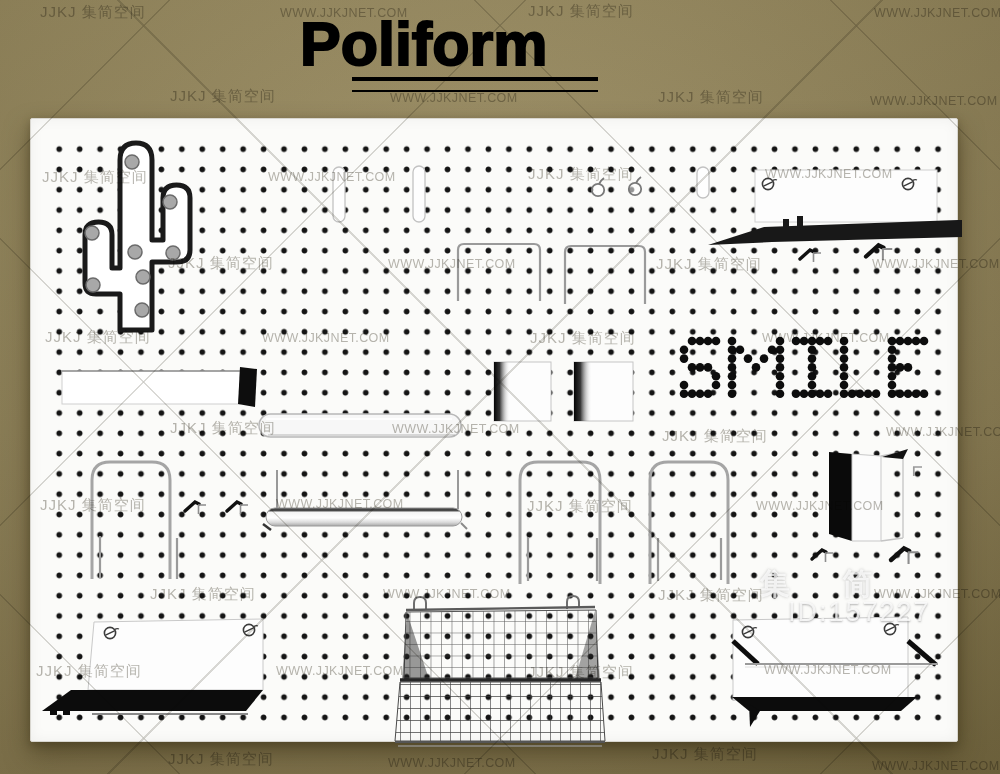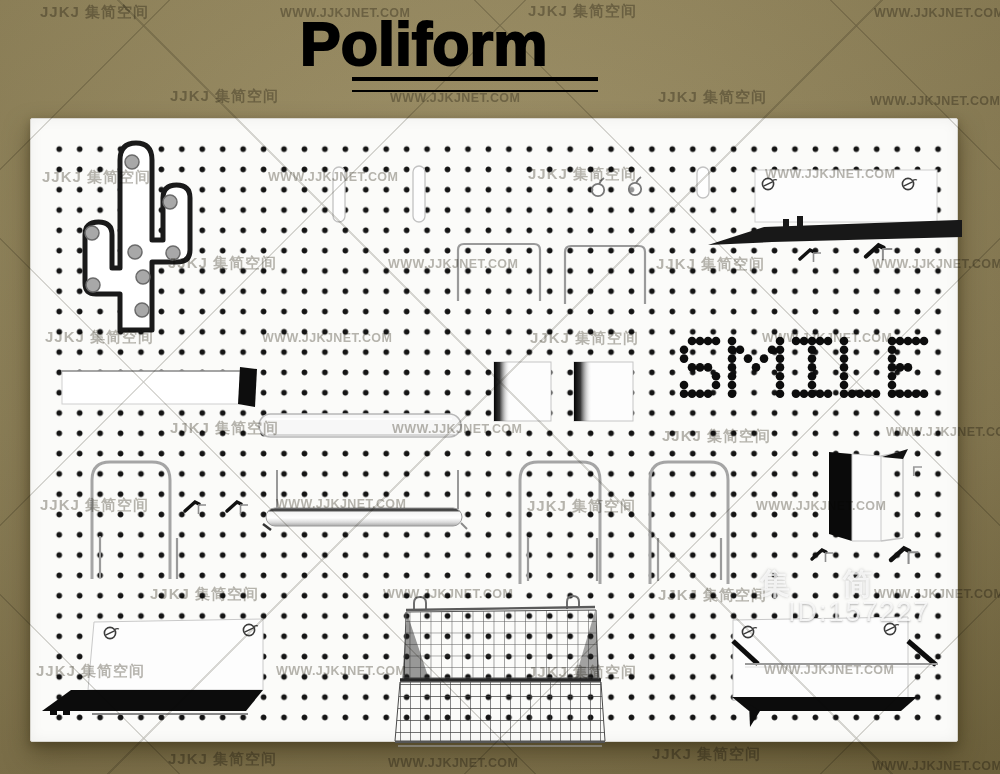--- a/index.html
+++ b/index.html
@@ -28,21 +28,21 @@
 
   .diag{position:absolute;inset:0;mix-blend-mode:multiply;opacity:.55;pointer-events:none;
     background-image:
       repeating-linear-gradient(45deg,transparent 0px,transparent 126px,
         rgba(150,148,138,0.65) 126px,rgba(150,148,138,0.65) 127.5px,transparent 127.5px,transparent 252px),
       repeating-linear-gradient(-45deg,transparent 0px,transparent 126px,
         rgba(150,148,138,0.65) 126px,rgba(150,148,138,0.65) 127.5px,transparent 127.5px,transparent 252px);}
 
   .wm-layer{position:absolute;inset:0;pointer-events:none;}
   .wm{position:absolute;white-space:nowrap;color:rgba(118,115,103,0.52);
-      mix-blend-mode:multiply;font-weight:700;}
+      mix-blend-mode:multiply;font-weight:400;}
   .wm.cn{font-size:15px;letter-spacing:1px;}
   .wm.url{font-size:12.5px;letter-spacing:.4px;}
 
   .id-brand{position:absolute;left:760px;top:564px;font-size:30px;font-weight:700;
       letter-spacing:22px;color:rgba(255,255,255,0.75);
       text-shadow:0 0 3px rgba(110,110,110,0.4);}
   .id-number{position:absolute;left:788px;top:597px;font-size:27px;font-weight:400;
       letter-spacing:2px;color:rgba(252,252,252,0.82);
       text-shadow:0 1px 2px rgba(110,110,110,0.5);}
 </style>

